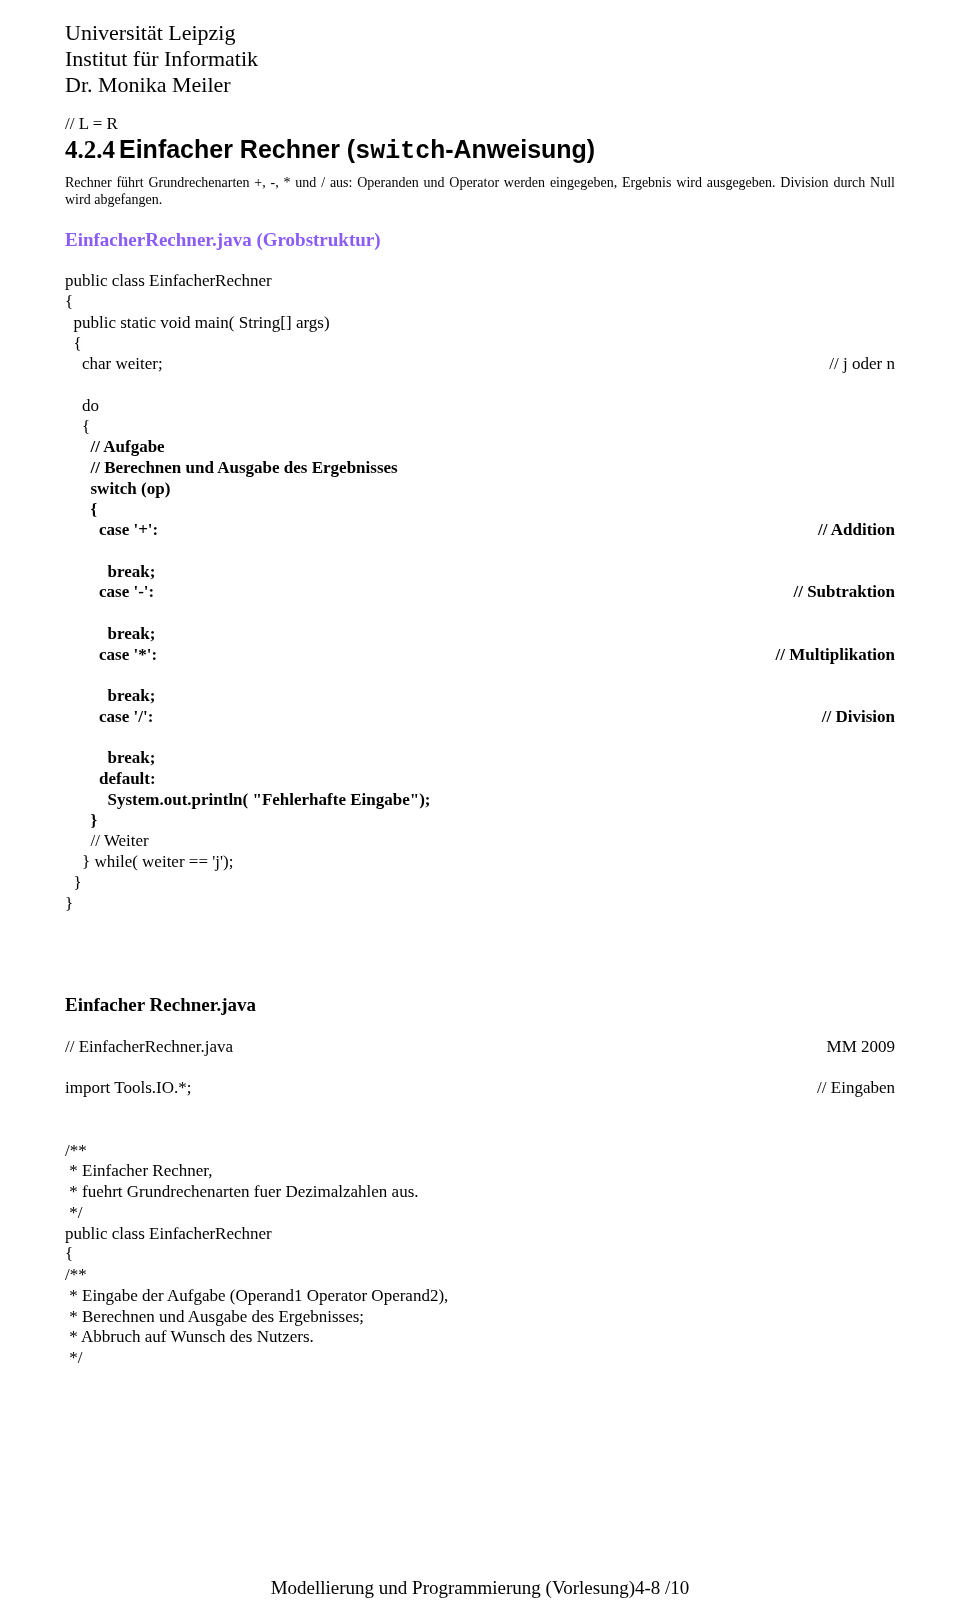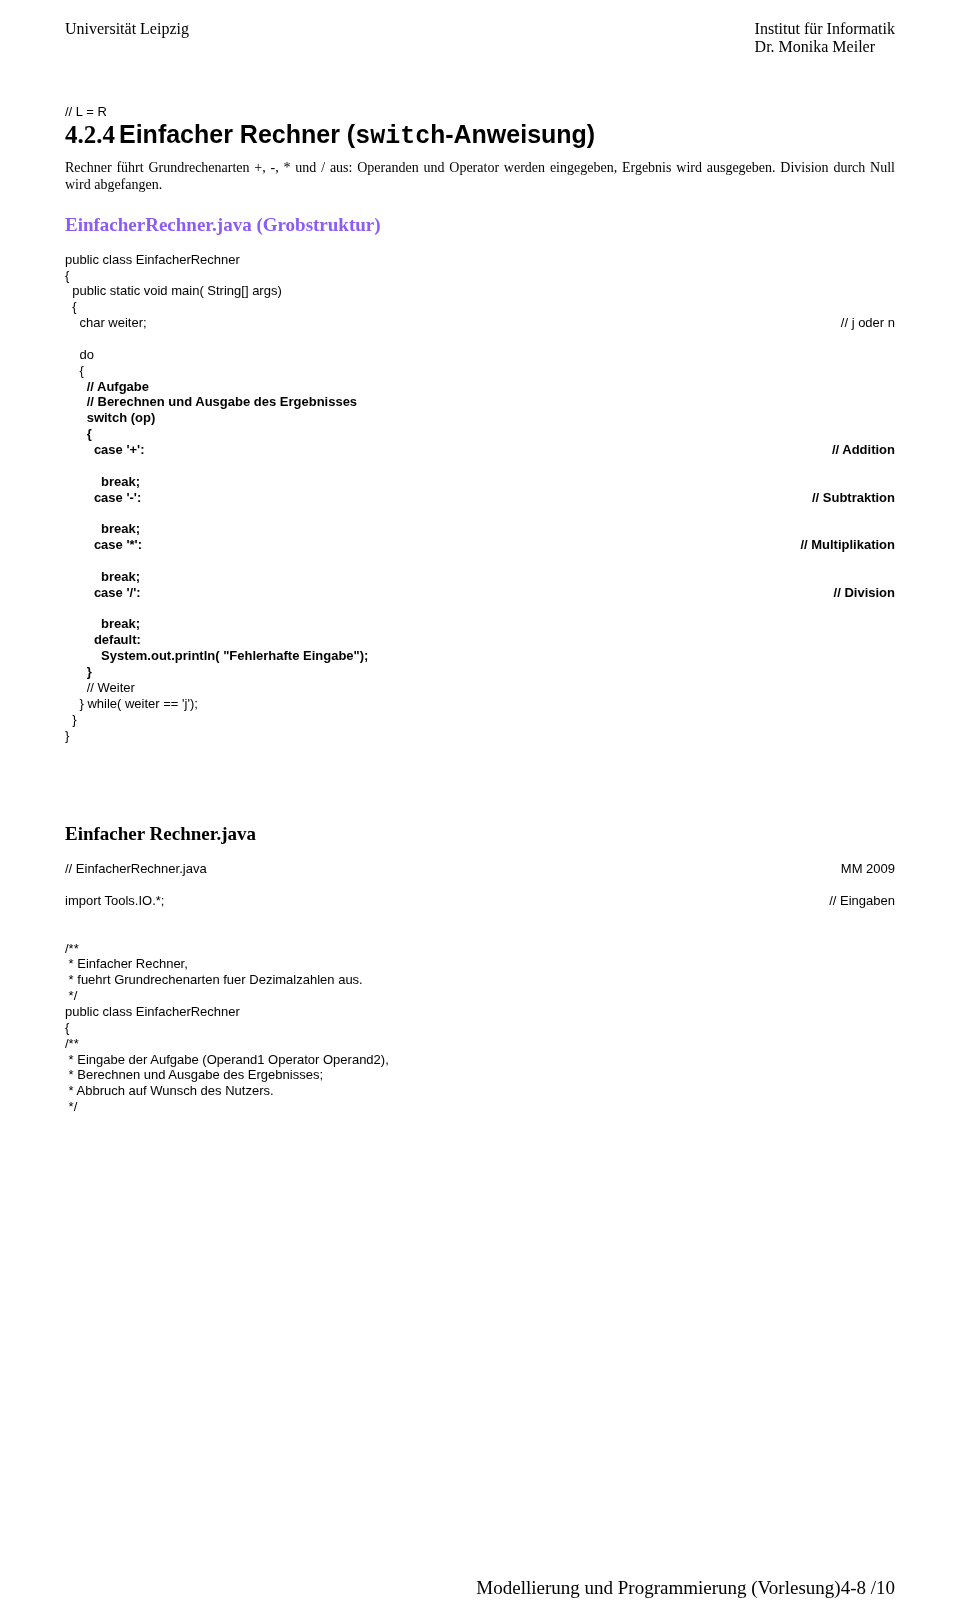--- a/index.html
+++ b/index.html
@@ -14,27 +14,28 @@
   .page {
     width: 960px;
     min-height: 1624px;
     padding: 20px 65px 25px 65px;
     box-sizing: border-box;
     position: relative;
   }
   .header {
     display: flex;
     justify-content: space-between;
-    font-size: 16px;
-    margin-bottom: 48px;
+    font-size: 22px;
+    margin-bottom: 16px;
+    flex-direction: column;
   }
   .header .right { }
   .mono {
-    font-family: Liberation Sans, sans-serif;
-    font-size: 13px;
+    font-family: Liberation Serif, serif;
+    font-size: 17px;
     white-space: pre;
     line-height: 1.22;
   }
   .mono-inline {
     font-family: "Courier New", Courier, monospace;
   }
   .section-num {
     font-family: "Times New Roman", Times, serif;
     font-size: 25px;
     font-weight: bold;
@@ -57,21 +58,21 @@
     font-weight: bold;
     margin-top: 20px;
   }
   .blue { color: #8b5cf6; }
   .footer {
     position: absolute;
     bottom: 25px;
     left: 65px;
     right: 65px;
     display: flex;
-    justify-content: flex-end;
+    justify-content: center;
     font-size: 19px;
   }
   .col2 {
     display: flex;
     justify-content: space-between;
   }
 </style>
 </head>
 <body>
 

